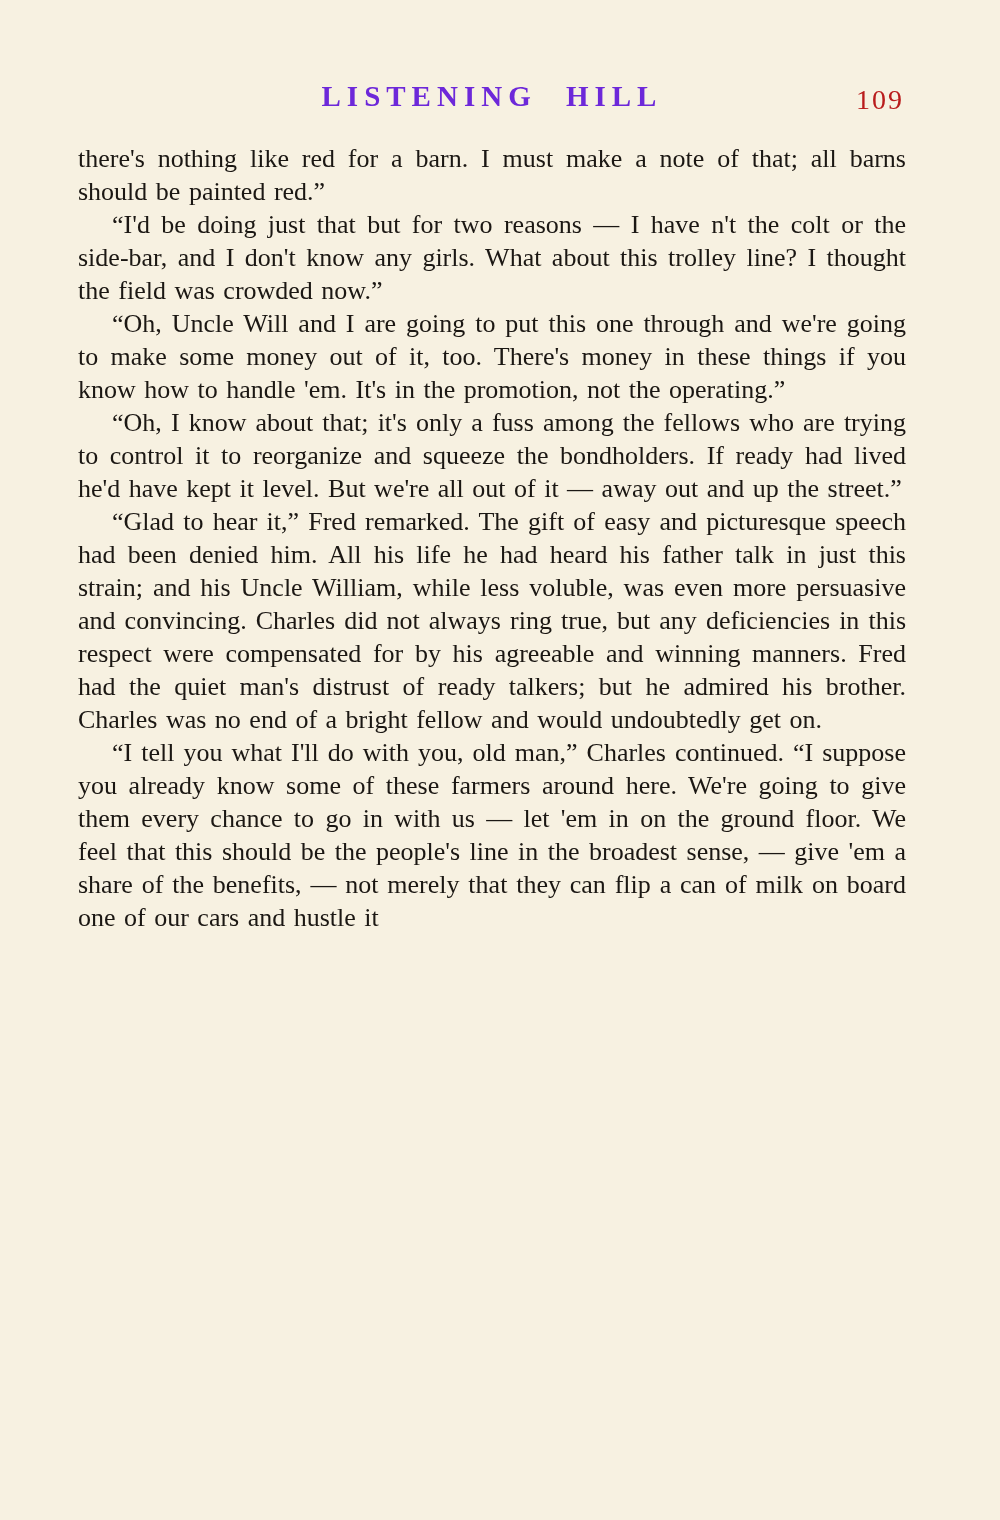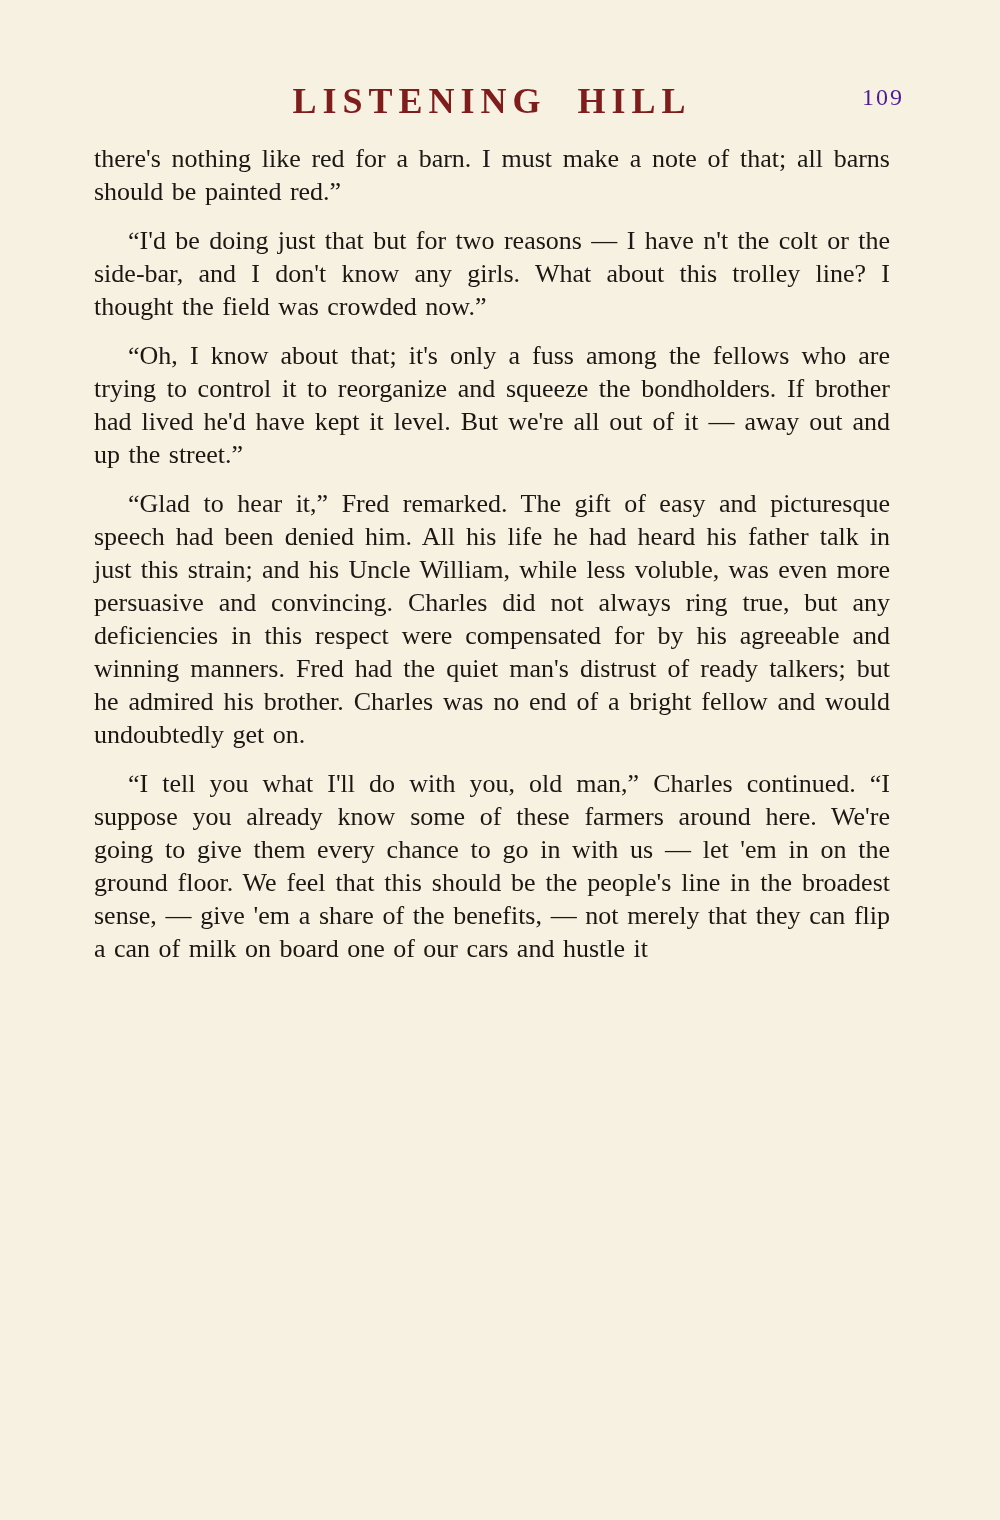--- a/index.html
+++ b/index.html
@@ -25,40 +25,40 @@
     overflow: hidden;
   }
   .page-header {
     position: relative;
     height: 40px;
     margin-bottom: 22px;
   }
   .running-title {
     display: block;
     text-align: center;
-    font-size: 36px;
+    font-size: 29px;
     font-weight: bold;
     letter-spacing: 6px;
     word-spacing: 16px;
-    color: #7f1d1d;
+    color: #6d28d9;
   }
   .page-number {
     position: absolute;
     right: 2px;
     top: 4px;
-    font-size: 24px;
+    font-size: 28px;
     font-weight: normal;
     letter-spacing: 2px;
-    color: #4c1d95;
+    color: #b91c1c;
   }
   .text-block {
     width: 100%;
   }
   .para {
-    margin: 16px;
+    margin: 0;
     font-size: 26px;
     line-height: 33px;
     text-align: justify;
     text-indent: 34px;
     word-spacing: 2px;
     font-family: Liberation Serif, serif;
   }
   .para.no-indent {
     text-indent: 0;
   }
@@ -69,18 +69,19 @@
 <div class="page">
 
   <header class="page-header">
     <span class="running-title">LISTENING HILL</span>
     <span class="page-number">109</span>
   </header>
 
   <main class="text-block">
     <p class="para no-indent">there's nothing like red for a barn. I must make a note of that; all barns should be painted red.”</p>
     <p class="para">“I'd be doing just that but for two reasons — I have n't the colt or the side-bar, and I don't know any girls. What about this trolley line? I thought the field was crowded now.”</p>
-    <p class="para">“Oh, I know about that; it's only a fuss among the fellows who are trying to control it to reorganize and squeeze the bondholders. If brother had lived he'd have kept it level. But we're all out of it — away out and up the street.”</p>
+    <p class="para">“Oh, Uncle Will and I are going to put this one through and we're going to make some money out of it, too. There's money in these things if you know how to handle 'em. It's in the promotion, not the operating.”</p>
+    <p class="para">“Oh, I know about that; it's only a fuss among the fellows who are trying to control it to reorganize and squeeze the bondholders. If ready had lived he'd have kept it level. But we're all out of it — away out and up the street.”</p>
     <p class="para">“Glad to hear it,” Fred remarked. The gift of easy and picturesque speech had been denied him. All his life he had heard his father talk in just this strain; and his Uncle William, while less voluble, was even more persuasive and convincing. Charles did not always ring true, but any deficiencies in this respect were compensated for by his agreeable and winning manners. Fred had the quiet man's distrust of ready talkers; but he admired his brother. Charles was no end of a bright fellow and would undoubtedly get on.</p>
     <p class="para">“I tell you what I'll do with you, old man,” Charles continued. “I suppose you already know some of these farmers around here. We're going to give them every chance to go in with us — let 'em in on the ground floor. We feel that this should be the people's line in the broadest sense, — give 'em a share of the benefits, — not merely that they can flip a can of milk on board one of our cars and hustle it</p>
   </main>
 
 </div>
 
 </body></html>

